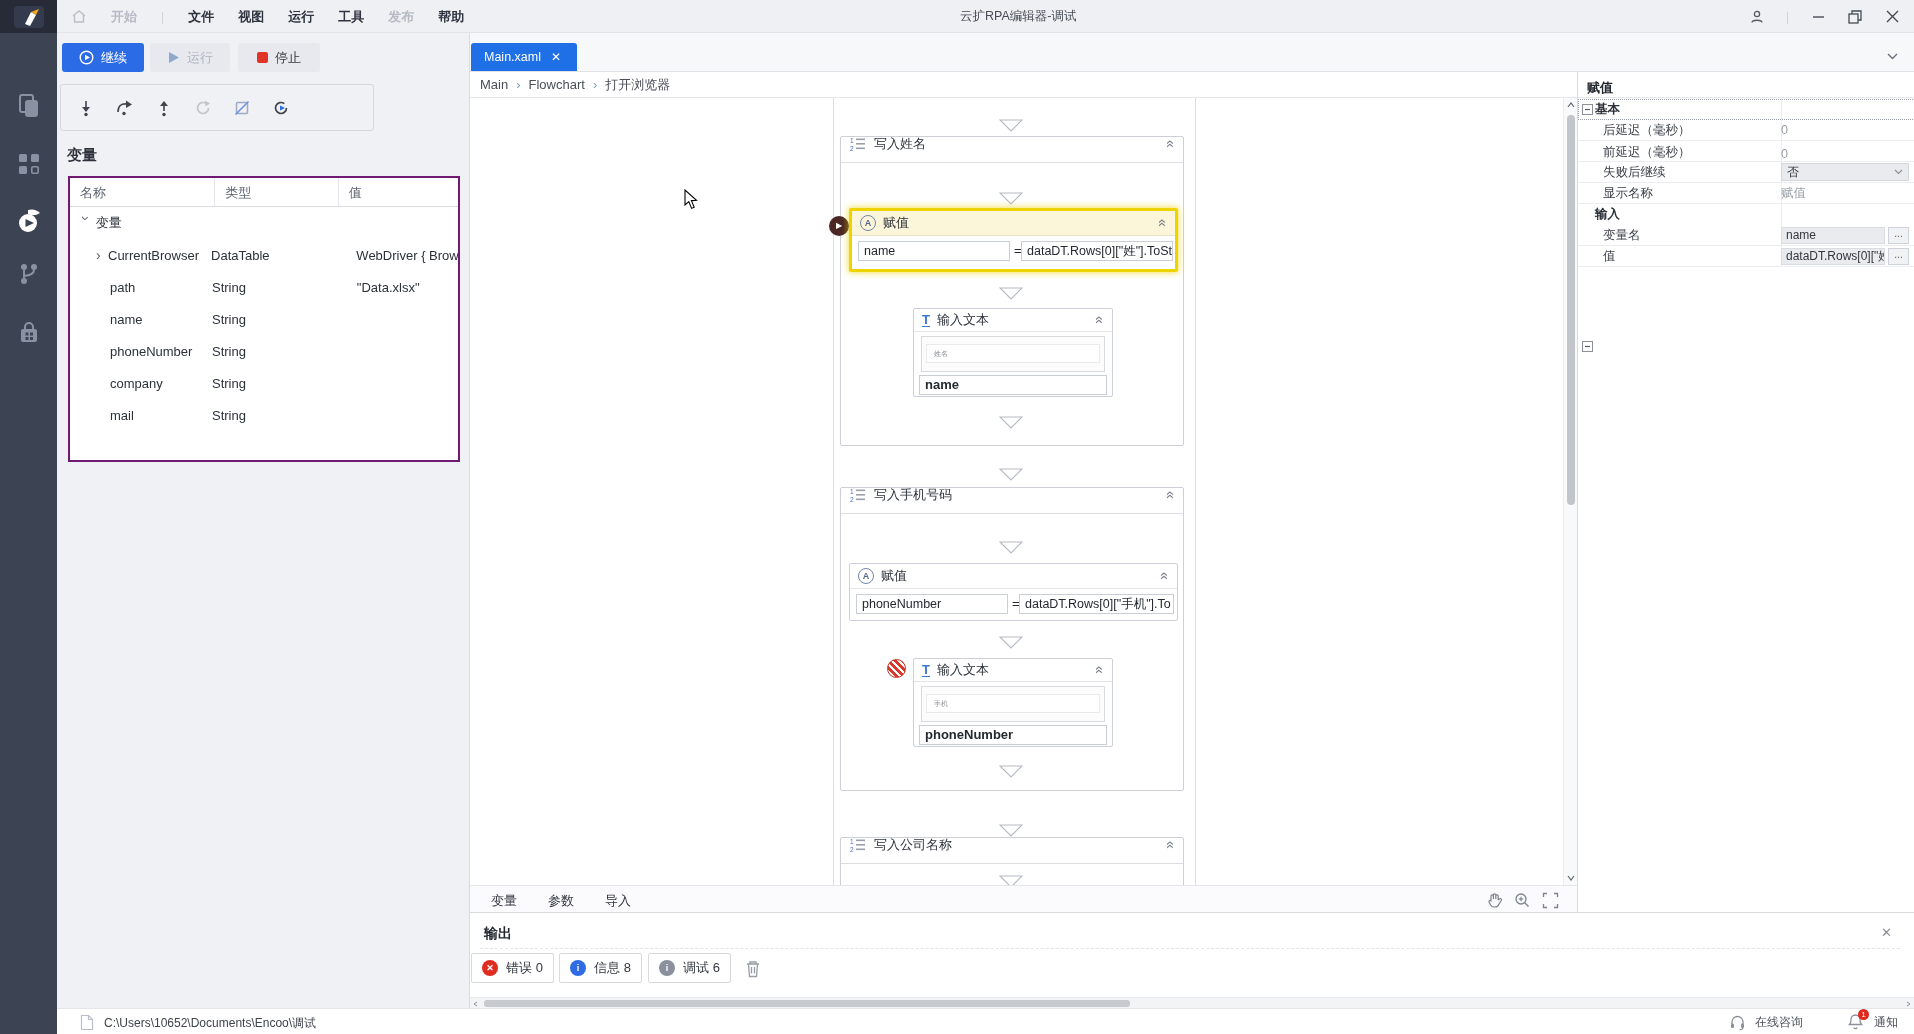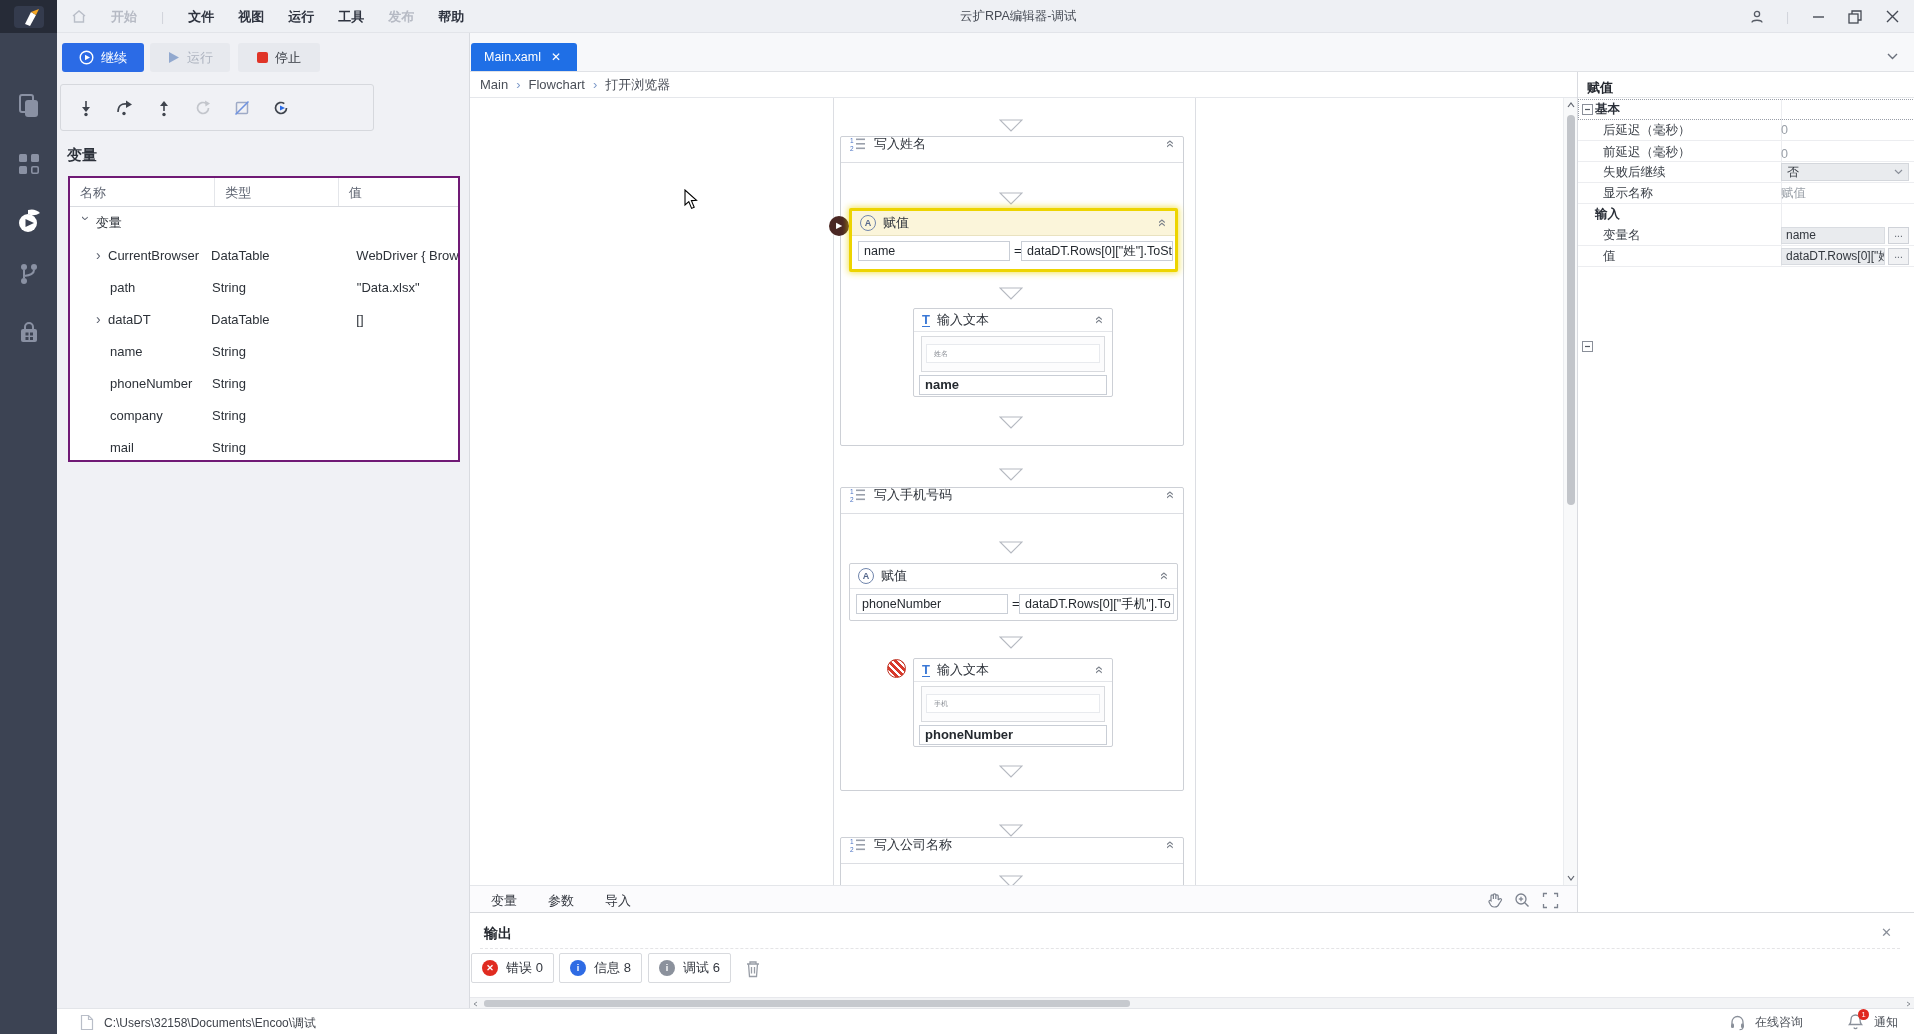--- a/index.html
+++ b/index.html
@@ -287,25 +287,20 @@
       <div class="c-name ind-exp"><span class="caret-right">›</span><span>CurrentBrowser</span></div>
       <div class="c-type">DataTable</div>
       <div class="c-val">WebDriver { Brows</div>
     </div>
     <div class="vt-row">
       <div class="c-name ind-var">path</div>
       <div class="c-type">String</div>
       <div class="c-val">"Data.xlsx"</div>
     </div>
     <div class="vt-row">
-      <div class="c-name ind-exp"><span class="caret-right">›</span><span>dataDT</span></div>
-      <div class="c-type">DataTable</div>
-      <div class="c-val">[]</div>
-    </div>
-    <div class="vt-row">
       <div class="c-name ind-var">name</div>
       <div class="c-type">String</div>
       <div class="c-val"></div>
     </div>
     <div class="vt-row">
       <div class="c-name ind-var">phoneNumber</div>
       <div class="c-type">String</div>
       <div class="c-val"></div>
     </div>
     <div class="vt-row">
@@ -596,21 +591,21 @@
   <div class="hthumb"></div>
   <svg class="hs-arrow" style="right:3px; top:3px;" width="5" height="6" viewBox="0 0 5 6">
       <path d="M1 1 L4 3 L1 5" fill="none" stroke="#8b9097" stroke-width="1"></path>
     </svg>
 </div>
 
 <div class="abs statusbar">
   <svg class="abs" style="left:23px; top:5px;" width="14" height="17" viewBox="0 0 14 17">
     <path d="M1.5 1.5 H8.5 L12.5 5.5 V15.5 H1.5 Z M8.5 1.5 V5.5 H12.5" fill="none" stroke="#b9bec8" stroke-width="1.2"></path>
   </svg>
-  <span class="status-path">C:\Users\32158\Documents\Encoo\调试</span>
+  <span class="status-path">C:\Users\10652\Documents\Encoo\调试</span>
   <div class="status-right">
     <svg width="17" height="17" viewBox="0 0 17 17">
         <path d="M3 10 V8 a5.5 5.5 0 0 1 11 0 v2" fill="none" stroke="#8a909a" stroke-width="1.3"></path>
         <rect x="2" y="9.5" width="3" height="4.5" rx="1.3" fill="#8a909a"></rect>
         <rect x="12" y="9.5" width="3" height="4.5" rx="1.3" fill="#8a909a"></rect>
         <path d="M14 13.5 q0 2 -3.5 2.2" fill="none" stroke="#8a909a" stroke-width="1.1"></path>
       </svg>
     <span>在线咨询</span>
     <span style="width:26px;"></span>
     <span class="bell-wrap">

